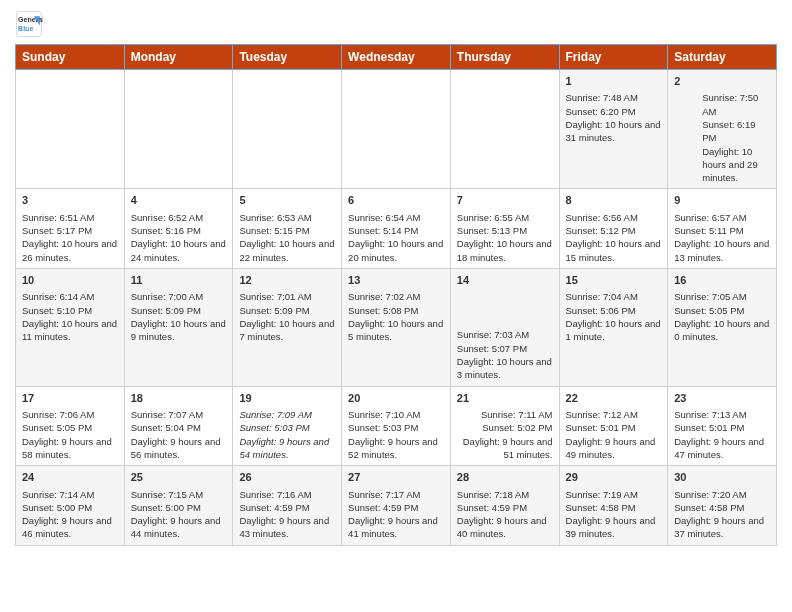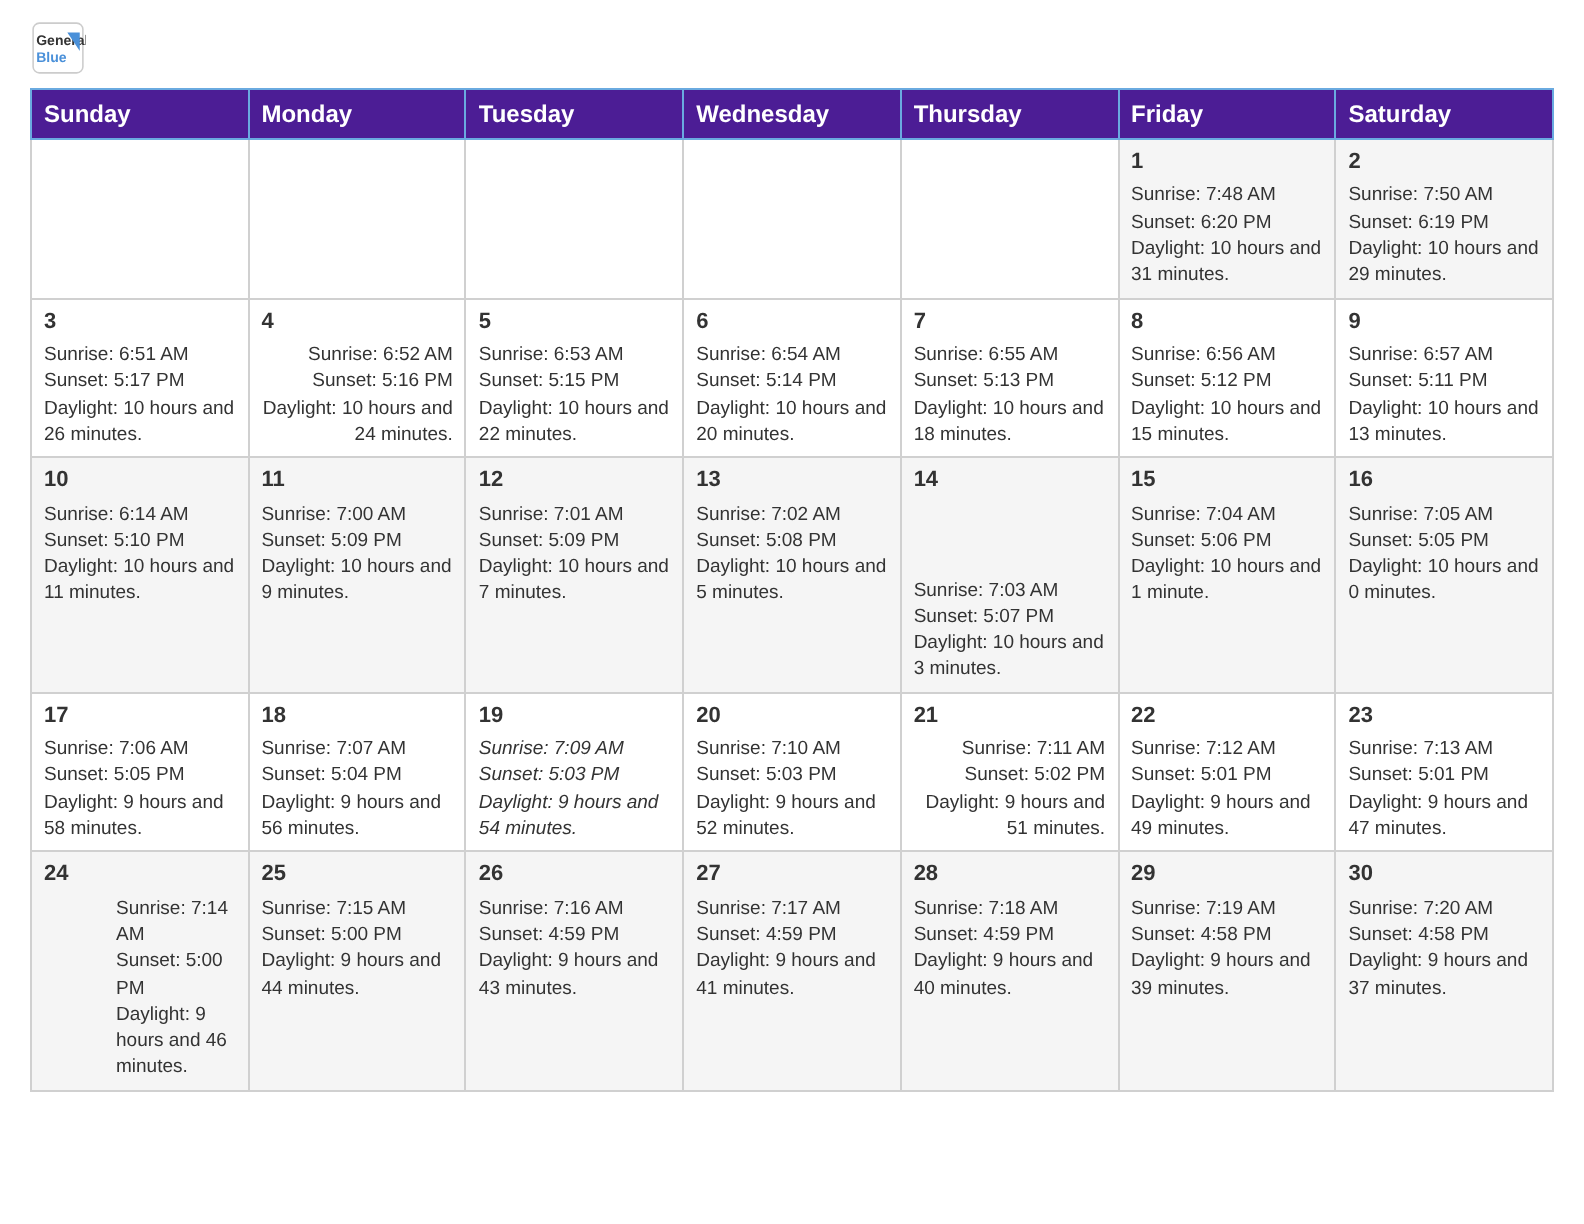--- a/index.html
+++ b/index.html
@@ -38,21 +38,21 @@
       font-size: 14px;
       font-weight: normal;
       color: #555;
     }
     .calendar {
       width: 100%;
       border-collapse: collapse;
       font-size: 10.5px;
     }
     .calendar thead tr th {
-      background-color: #4c1d95;
+      background-color: #c2410c;
       color: #fff;
       padding: 5px 6px;
       text-align: left;
       font-size: 12px;
       font-weight: bold;
       border: 1px solid #6aaae0;
     }
     .calendar tbody tr td {
       vertical-align: top;
       padding: 4px 6px;
@@ -121,35 +121,35 @@
         <td class="empty-cell"></td>
         <td class="empty-cell"></td>
         <td>
           <span class="day-num">1</span>
           <div class="day-info" style="white-space: pre-line;">Sunrise: 7:48 AM
 Sunset: 6:20 PM
 Daylight: 10 hours and 31 minutes.</div>
         </td>
         <td>
           <span class="day-num">2</span>
-          <div class="day-info" style="white-space: pre-line;">Sunrise: 7:50 AM
+          <div class="day-info" style="white-space: pre-line; margin-left: 28px;">Sunrise: 7:50 AM
 Sunset: 6:19 PM
 Daylight: 10 hours and 29 minutes.</div>
         </td>
       </tr>
       <tr>
         <td>
           <span class="day-num">3</span>
           <div class="day-info" style="white-space: pre-line;">Sunrise: 6:51 AM
 Sunset: 5:17 PM
 Daylight: 10 hours and 26 minutes.</div>
         </td>
         <td>
           <span class="day-num">4</span>
-          <div class="day-info" style="white-space: pre-line; text-align: right;">Sunrise: 6:52 AM
+          <div class="day-info" style="white-space: pre-line;">Sunrise: 6:52 AM
 Sunset: 5:16 PM
 Daylight: 10 hours and 24 minutes.</div>
         </td>
         <td>
           <span class="day-num">5</span>
           <div class="day-info" style="white-space: pre-line;">Sunrise: 6:53 AM
 Sunset: 5:15 PM
 Daylight: 10 hours and 22 minutes.</div>
         </td>
         <td>
@@ -261,21 +261,21 @@
         <td>
           <span class="day-num">23</span>
           <div class="day-info" style="white-space: pre-line;">Sunrise: 7:13 AM
 Sunset: 5:01 PM
 Daylight: 9 hours and 47 minutes.</div>
         </td>
       </tr>
       <tr>
         <td>
           <span class="day-num">24</span>
-          <div class="day-info" style="white-space: pre-line; margin-left: 36px;">Sunrise: 7:14 AM
+          <div class="day-info" style="white-space: pre-line;">Sunrise: 7:14 AM
 Sunset: 5:00 PM
 Daylight: 9 hours and 46 minutes.</div>
         </td>
         <td>
           <span class="day-num">25</span>
           <div class="day-info" style="white-space: pre-line;">Sunrise: 7:15 AM
 Sunset: 5:00 PM
 Daylight: 9 hours and 44 minutes.</div>
         </td>
         <td>

